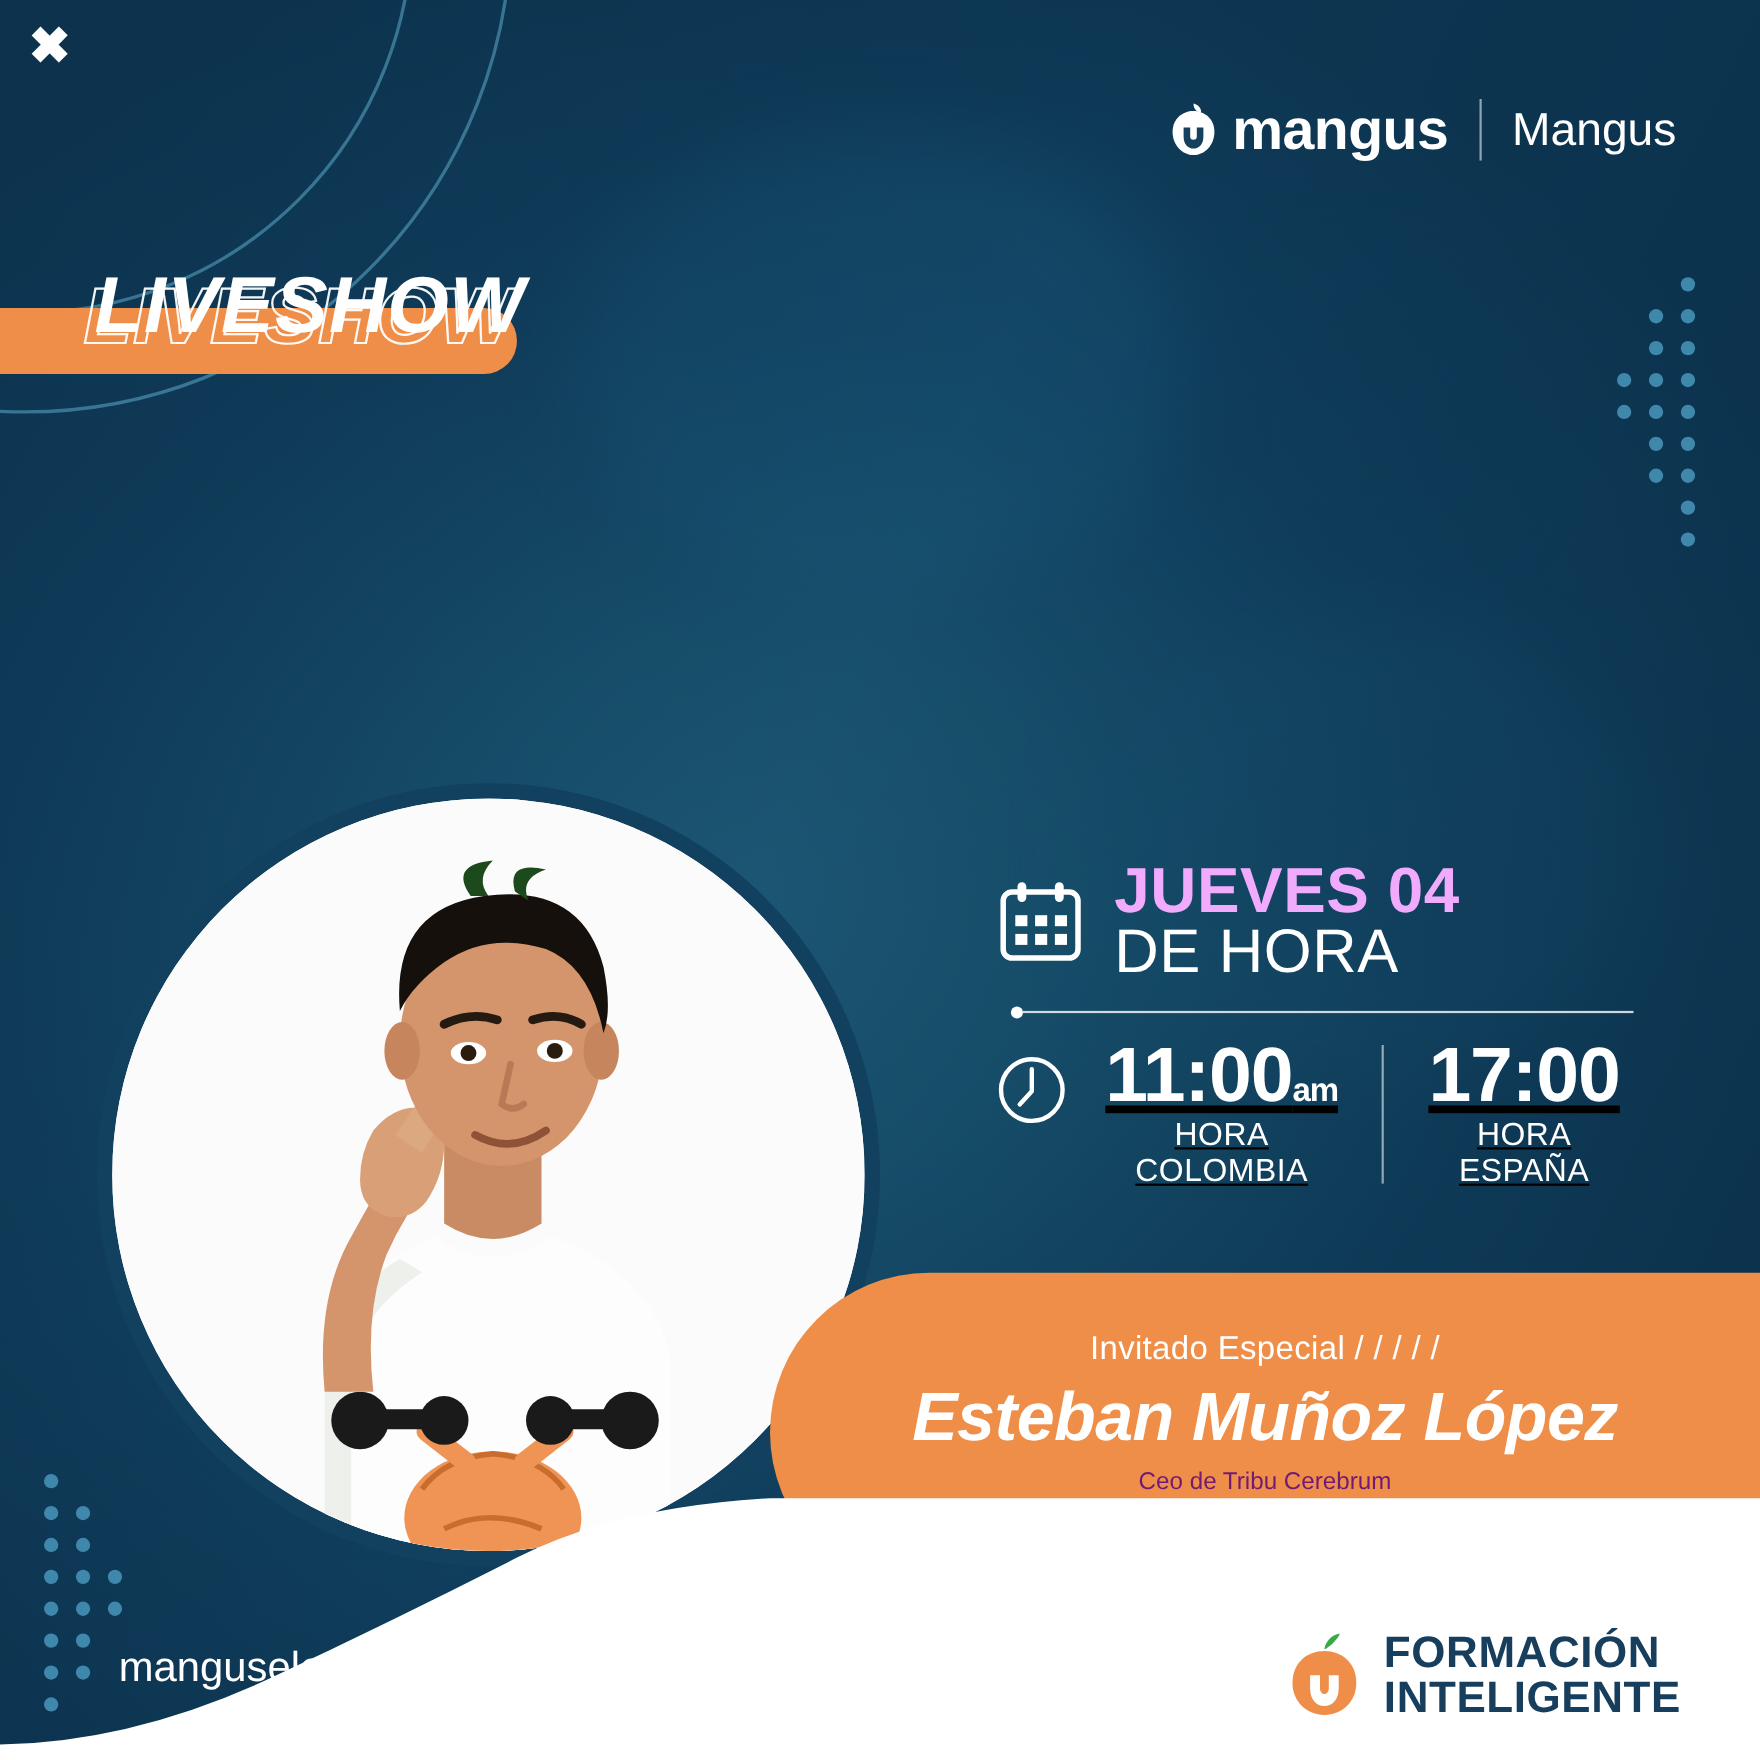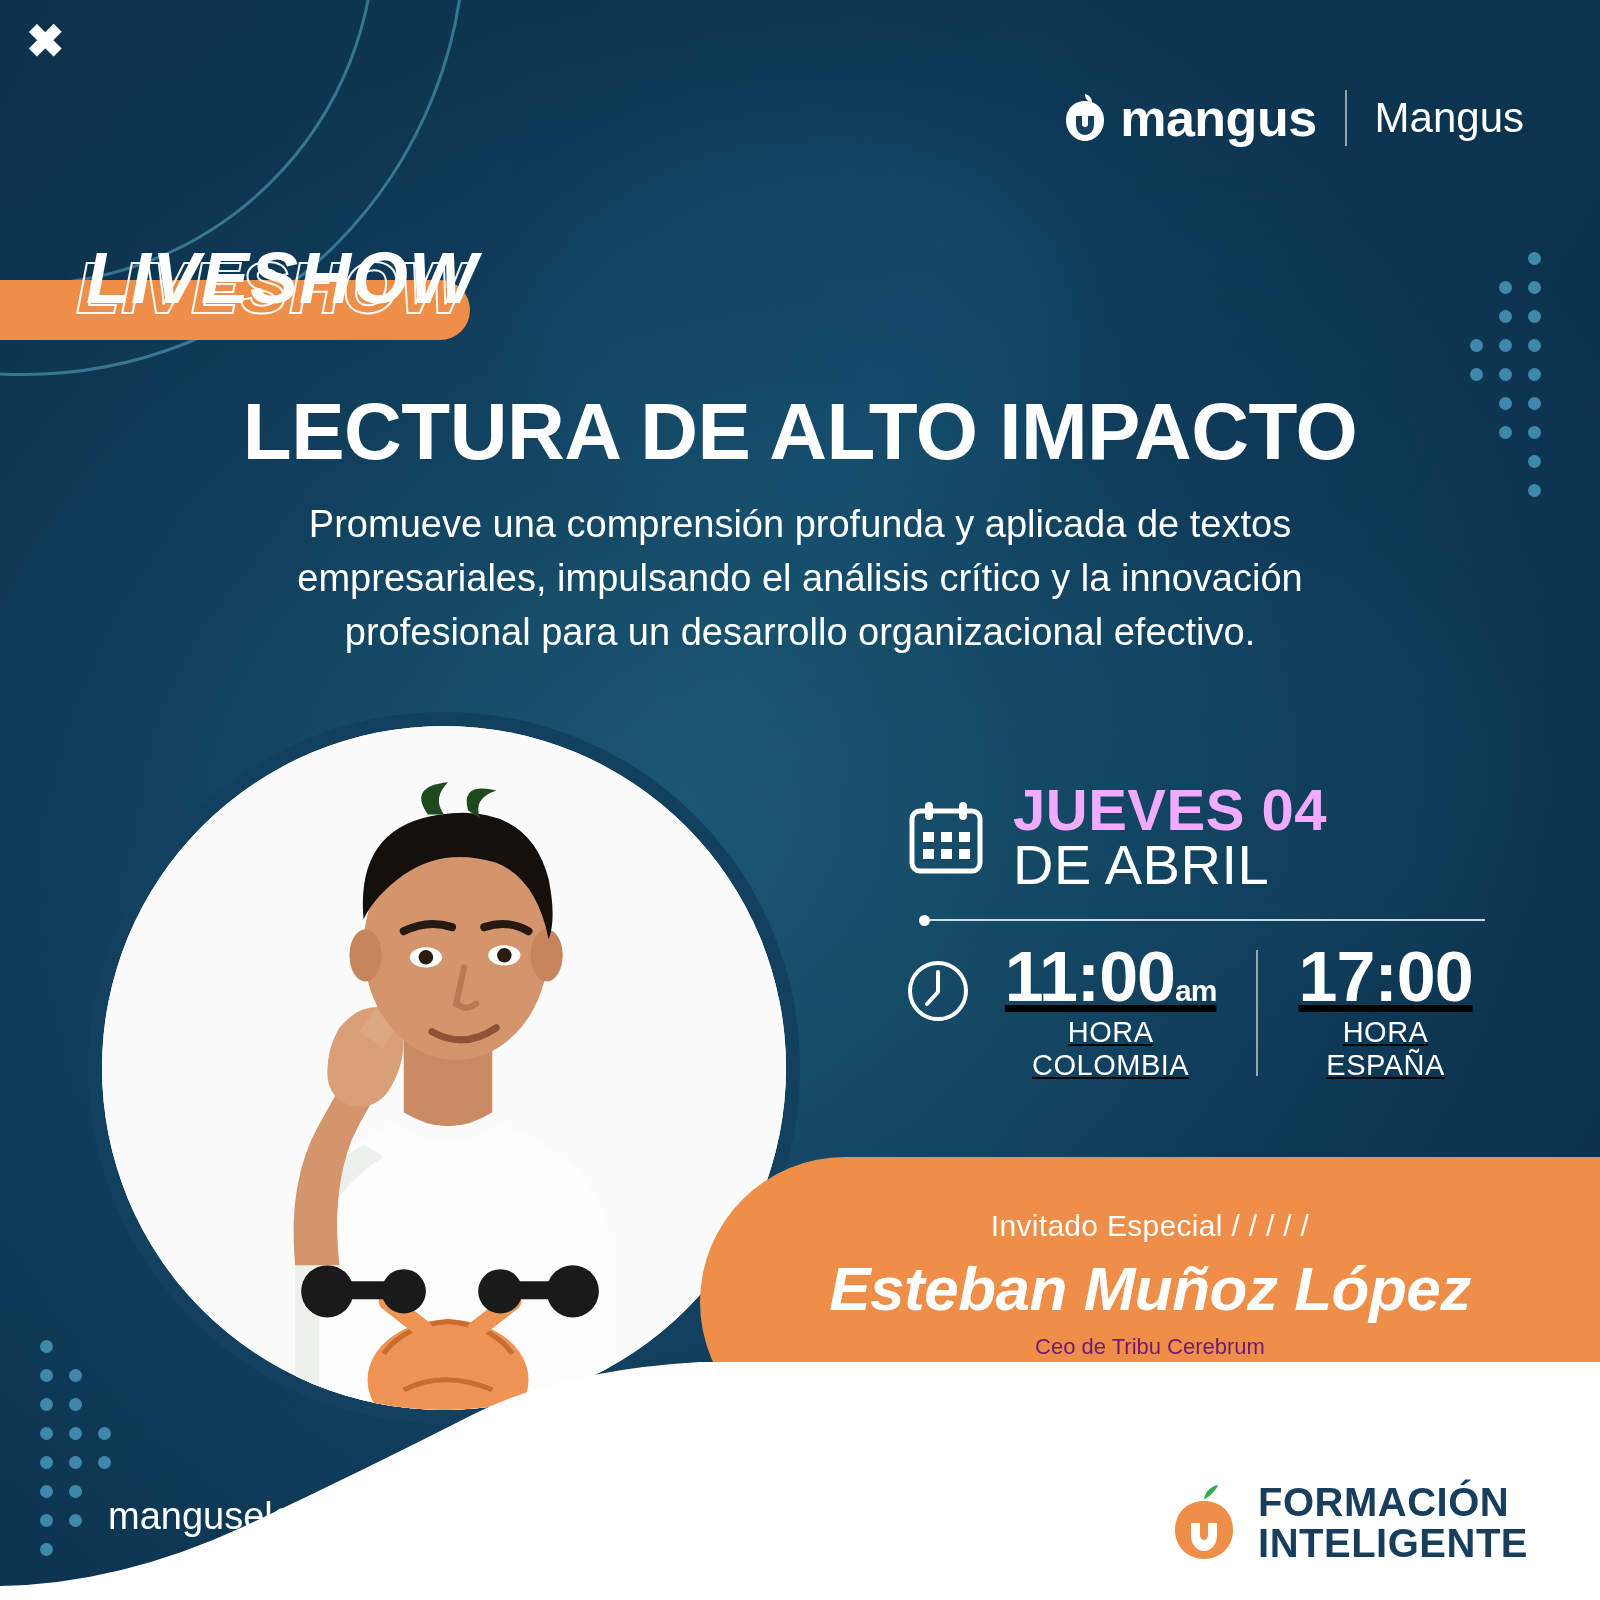--- a/index.html
+++ b/index.html
@@ -434,24 +434,20 @@
       <span class="word-a">Mangus</span>
     </div>
   </div>
 
   <div class="liveshow-wrap">
     <div class="liveshow-bar"></div>
     <div class="liveshow-ghost">LIVESHOW</div>
     <div class="liveshow-text">LIVESHOW</div>
   </div>
 
-  <div class="title-block">
-    <h1 class="main-title">LECTURA DE ALTO IMPACTO</h1>
-    <p class="subtitle">Promueve una comprensión profunda y aplicada de textos empresariales, impulsando el análisis crítico y la innovación profesional para un desarrollo organizacional efectivo.</p>
-  </div>
 
   <div class="photo-ring">
     <div class="photo-inner">
       <svg class="photo-svg" viewBox="0 0 340 340" preserveAspectRatio="xMidYMid slice">
         <rect x="0" y="0" width="340" height="340" fill="#fbfbfb"></rect>
 
         <path d="M150 150 L150 192 Q172 206 194 192 L194 150 Z" fill="#c98b63"></path>
 
         <path d="M96 340 L96 250 Q104 214 146 198 Q172 216 198 198 Q244 214 252 252 L252 340 Z" fill="#fdfdfd"></path>
         <path d="M96 340 L96 252 Q102 224 130 208 L140 214 Q112 232 108 258 L108 340 Z" fill="#eef0ec"></path>
@@ -509,21 +505,21 @@
         <rect x="54" y="6" width="8" height="18" rx="4" fill="#ffffff"></rect>
         <rect x="18" y="36" width="11" height="10" fill="#ffffff"></rect>
         <rect x="36" y="36" width="11" height="10" fill="#ffffff"></rect>
         <rect x="54" y="36" width="11" height="10" fill="#ffffff"></rect>
         <rect x="18" y="53" width="11" height="10" fill="#ffffff"></rect>
         <rect x="36" y="53" width="11" height="10" fill="#ffffff"></rect>
         <rect x="54" y="53" width="11" height="10" fill="#ffffff"></rect>
       </svg>
       <div class="date-text">
         <div class="date-line1">JUEVES 04</div>
-        <div class="date-line2">DE ABRIL</div>
+        <div class="date-line2">DE HORA</div>
       </div>
     </div>
 
     <div class="divider-row">
       <div class="divider-dot"></div>
       <div class="divider-line"></div>
     </div>
 
     <div class="time-row">
       <svg class="clock-icon" width="66" height="66" viewBox="0 0 66 66">

